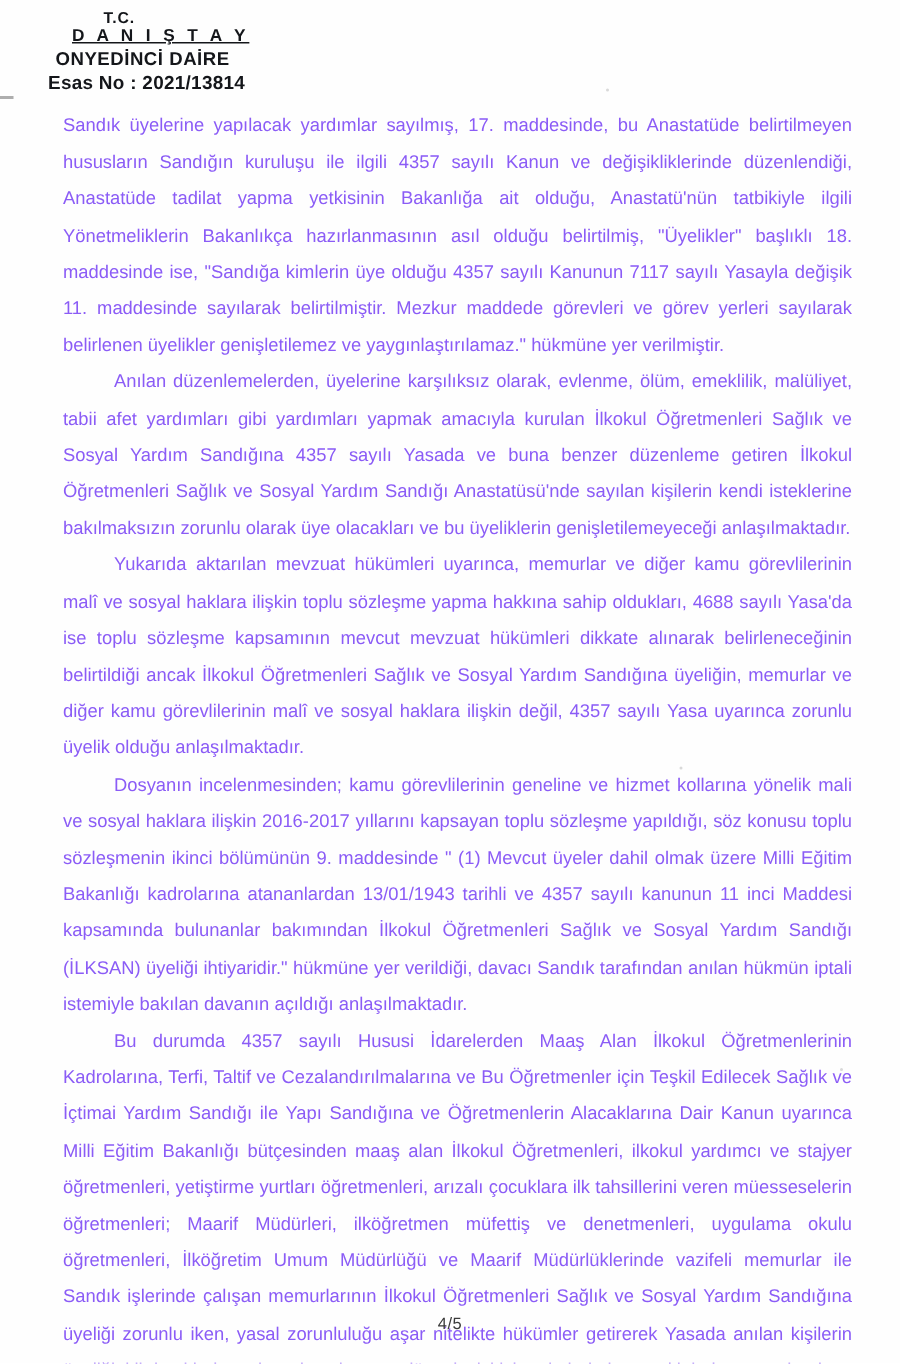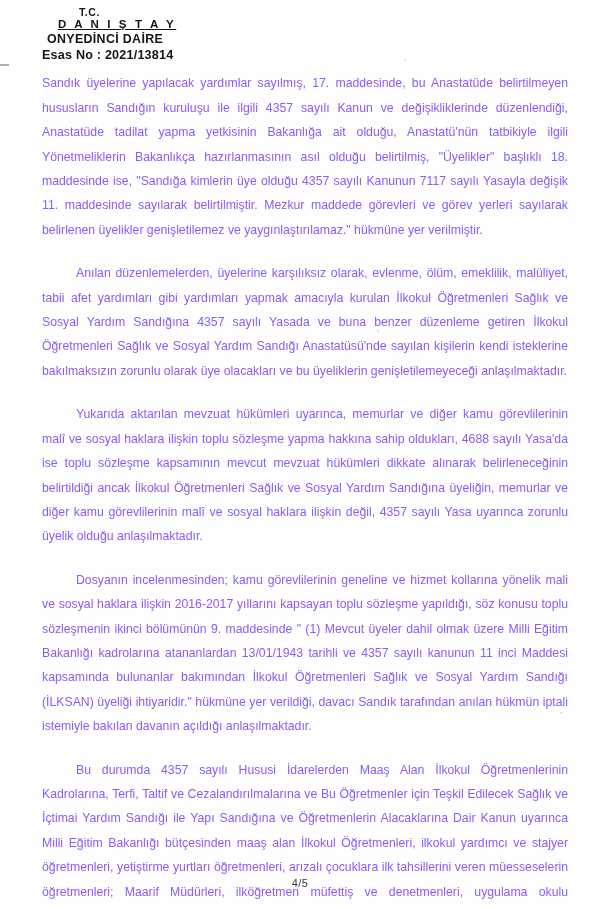--- a/index.html
+++ b/index.html
@@ -22,21 +22,21 @@
     width: 600px;
     height: 909px;
     box-sizing: border-box;
     padding: 0;
     background: #fefefe;
   }
 
   
   .letterhead {
     padding-top: 6px;
-    padding-left: 40px;
+    padding-left: 30px;
   }
   .lh-line {
     line-height: 1.18;
     white-space: nowrap;
     color: #14161a;
   }
   .lh-tc {
     font-size: 10.5px;
     letter-spacing: 0.6px;
     padding-left: 39px;
@@ -76,21 +76,20 @@
     line-height: 24.4px;
     margin: 0 0 0 0;
     color: #8b5cf6;
     hyphens: none;
   }
   .para + .para {
     margin-top: 0px;
   }
   .para.indent {
     text-indent: 34px;
-    margin-top: 19px;
   }
 
   
   .speck {
     position: absolute;
     background: #b9b9b9;
     border-radius: 50%;
     opacity: 0.55;
   }
   .edge-mark {

